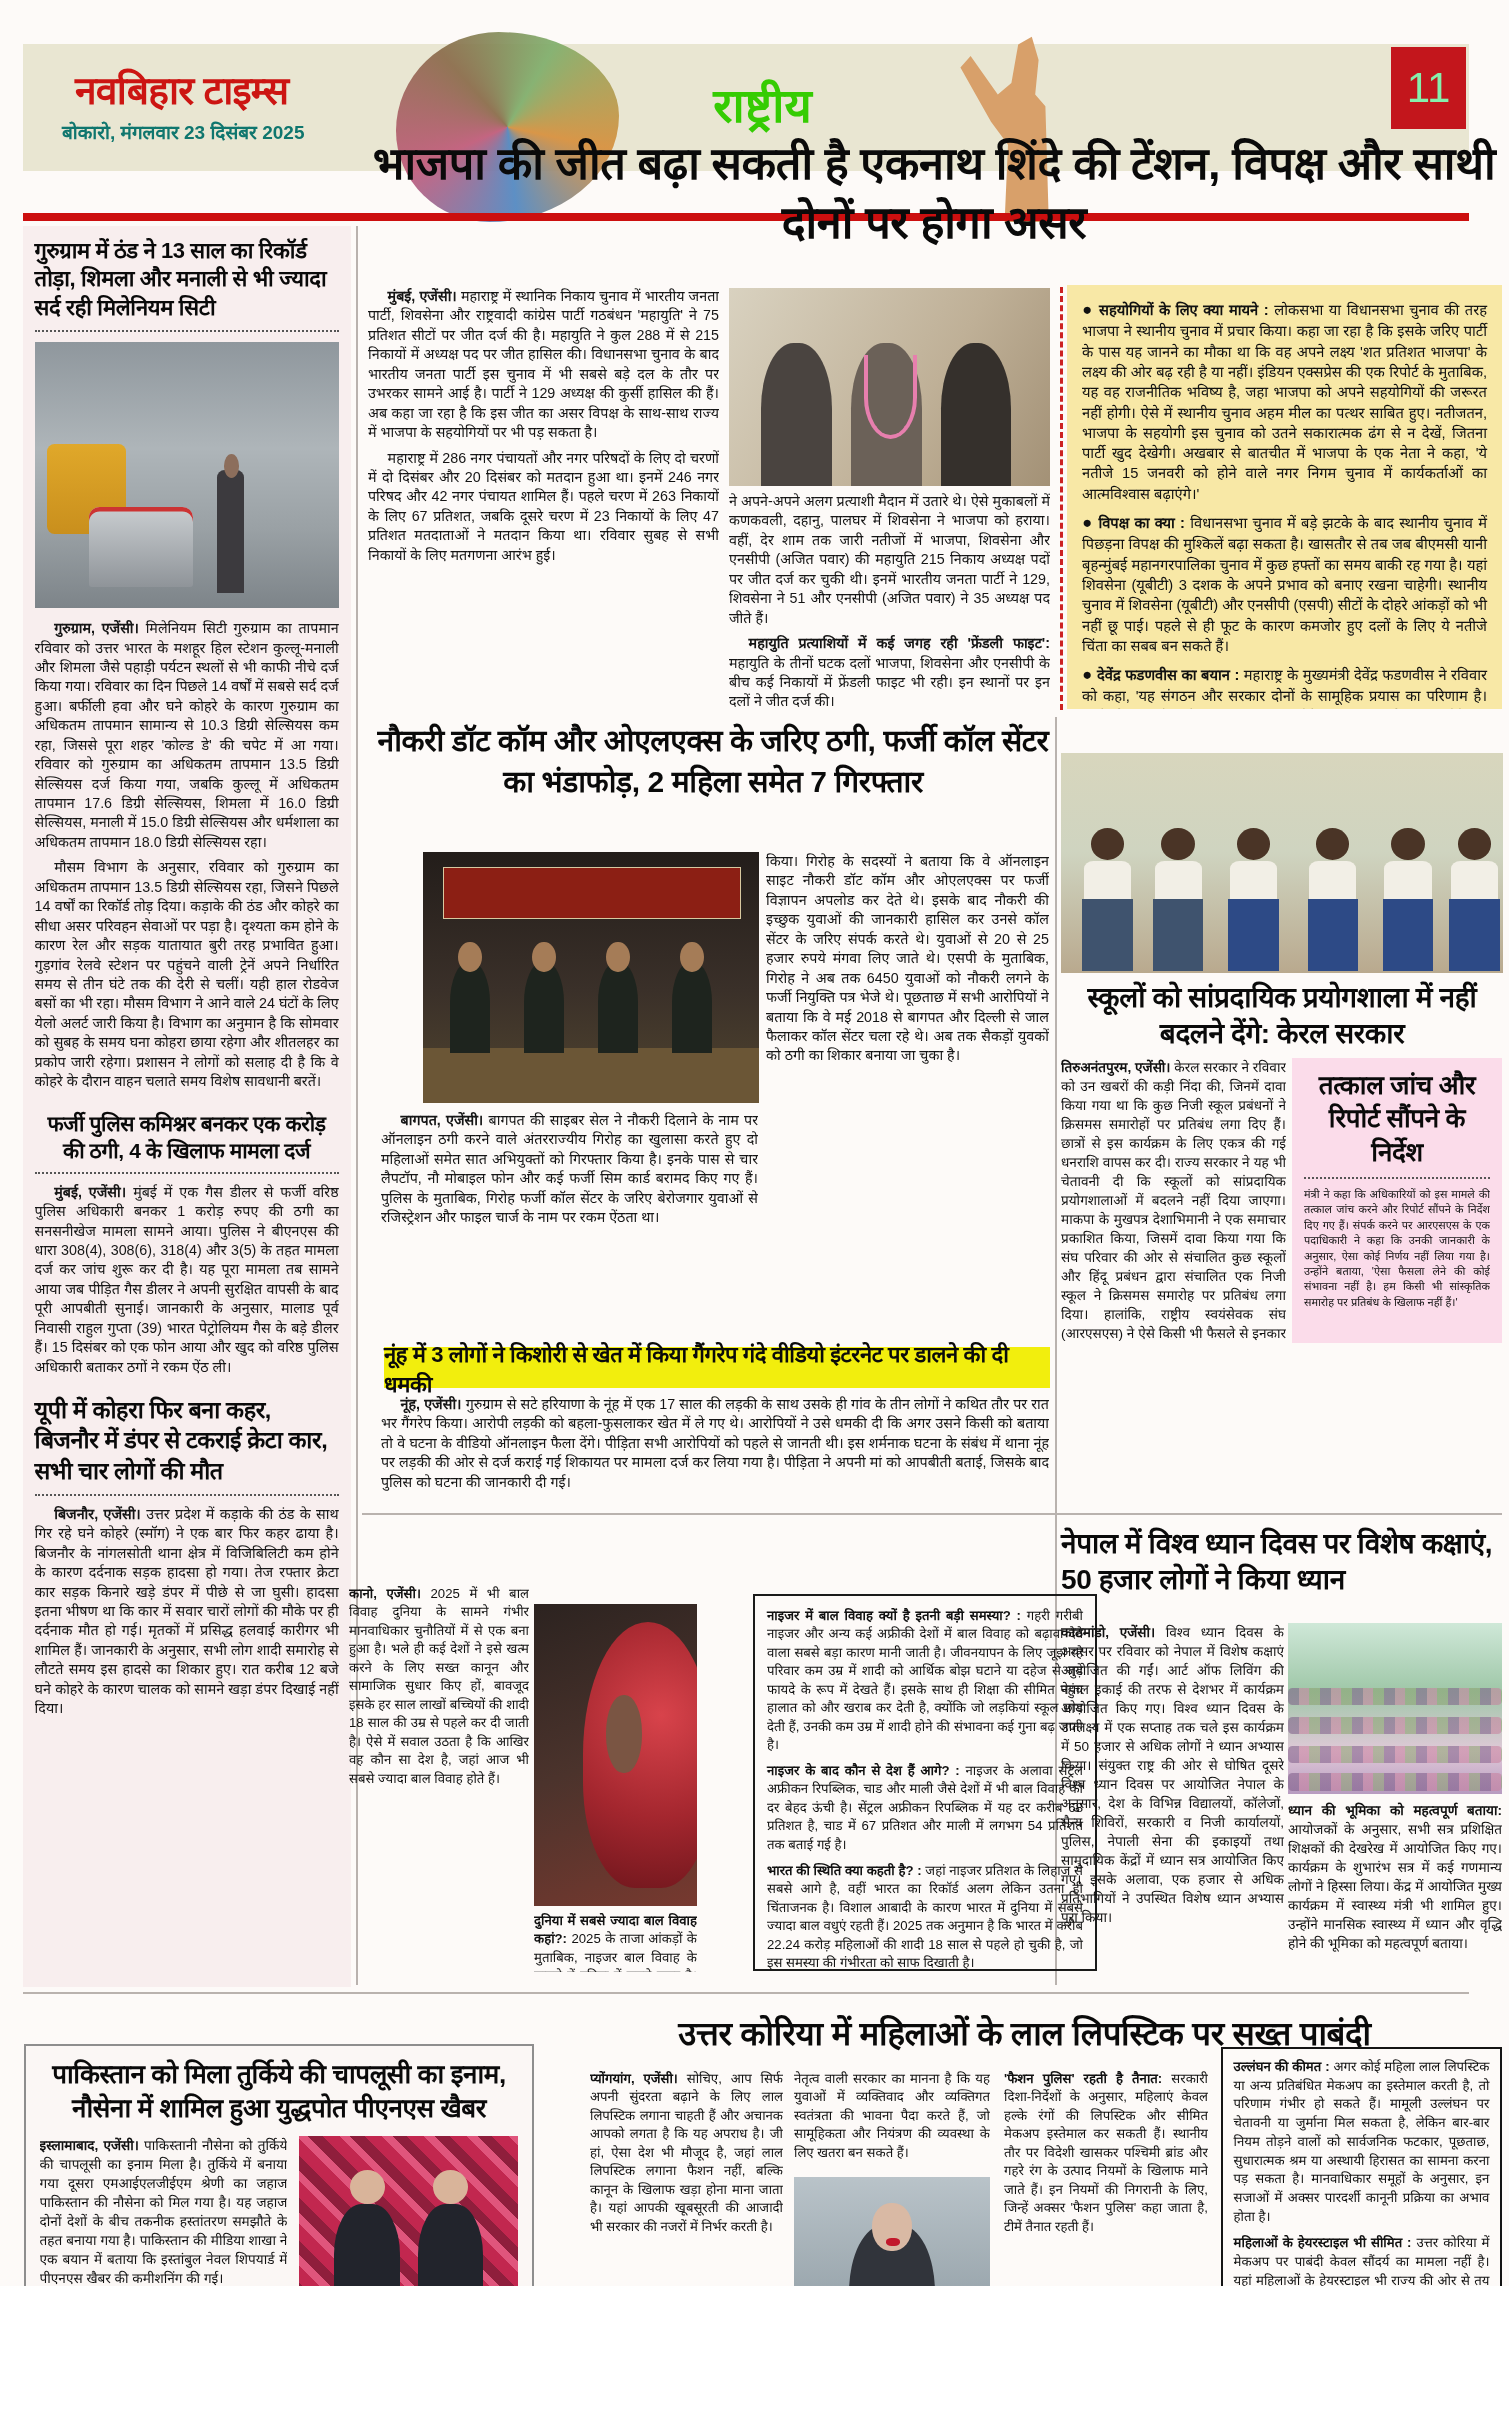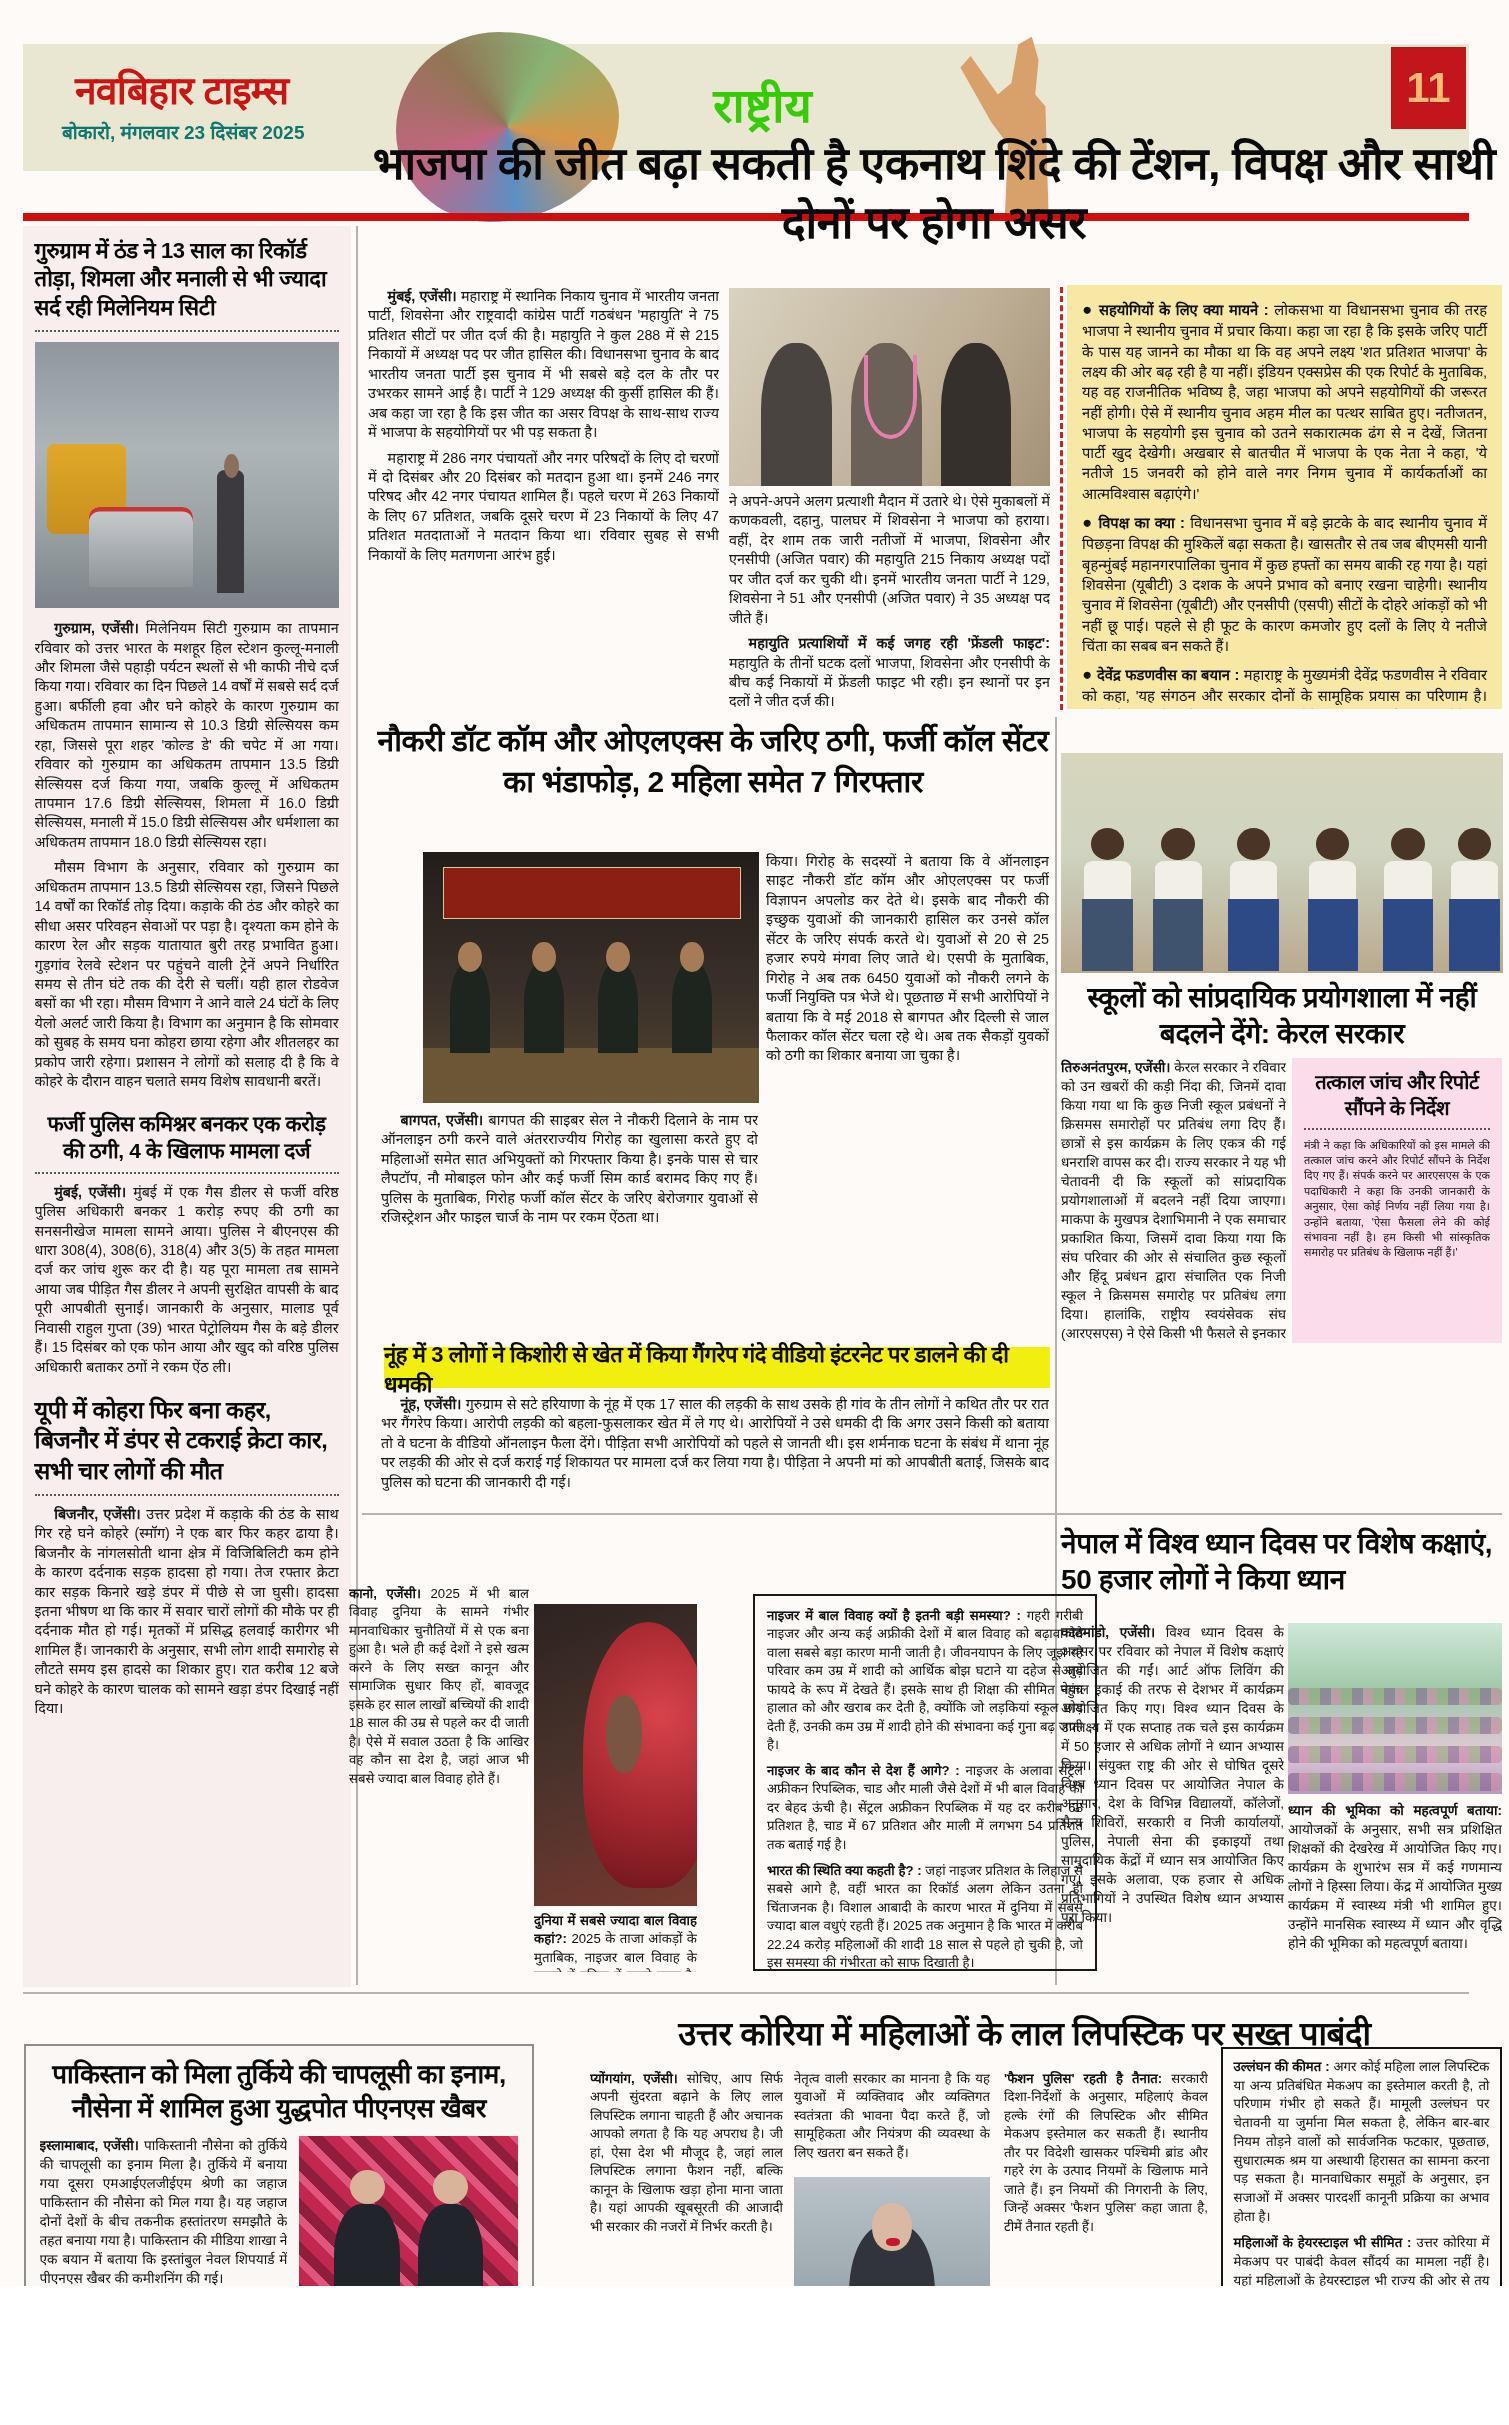--- a/index.html
+++ b/index.html
@@ -10,21 +10,21 @@
   .body p{margin:0 0 6px 0;text-indent:19.6px;}
   .dl{font-weight:bold;}
   .dotted{border-bottom:2.3px dotted #555;padding-bottom:7.5px;}
   .vline{position:absolute;width:1.5px;background:#b9b2ae;}
   .hline{position:absolute;height:1.5px;background:#b9b2ae;}
   
   .strip{background:#e9e6d2;}
   .masthead{color:#cc1512;font-weight:800;font-size:39px;letter-spacing:-0.8px;}
   .mdate{color:#0f766e;font-weight:700;font-size:19px;}
   .section{color:#35cc02;font-weight:800;font-size:47px;}
-  .pagebox{background:#c3161c;color:#fdba74;font-weight:700;font-size:42px;display:flex;align-items:center;justify-content:center;}
+  .pagebox{background:#c3161c;color:#86efac;font-weight:400;font-size:42px;display:flex;align-items:center;justify-content:center;}
   .redrule{background:#cc0f0f;}
   
   .panel-pink{background:#f8eeee;}
   .ybox{background:#f8e8a6;padding:13.6px 15px;font-size:14.7px;line-height:1.38;text-align:justify;}
   .ybox .bl{margin:0 0 7.5px 0;}
   .ybox .bull{font-size:16.6px;}
   .yhl{background:#f2ee0d;display:flex;align-items:center;justify-content:center;}
   .pinkbox{background:#fbdcea;padding:10.6px 12px;}
   .qabox{border:2.3px solid #1a1a1a;padding:10.6px 12px;font-size:13.2px;line-height:1.4;text-align:justify;overflow:hidden;}
   .graybox{border:2.3px solid #8e8e8e;background:#fbf7f5;margin-top:40px;}
@@ -184,21 +184,21 @@
         <div class="sch-head"></div>
         <div class="sch-shirt"></div>
         <div class="sch-pin" style="background:#2d4a86;"></div>
       </div>
   </div>
   <div class="a hl c-just" style="left:1061px;top:980px;width:442px;font-size:28px;line-height:1.3;">स्कूलों को सांप्रदायिक प्रयोगशाला में नहीं बदलने देंगे: केरल सरकार</div>
   <div class="a smallbody" style="left:1061px;top:1058px;width:225px;height:285px;font-size:13.6px;">
     <b class="dl">तिरुअनंतपुरम, एजेंसी।</b> <span>केरल सरकार ने रविवार को उन खबरों की कड़ी निंदा की, जिनमें दावा किया गया था कि कुछ निजी स्कूल प्रबंधनों ने क्रिसमस समारोहों पर प्रतिबंध लगा दिए हैं। छात्रों से इस कार्यक्रम के लिए एकत्र की गई धनराशि वापस कर दी। राज्य सरकार ने यह भी चेतावनी दी कि स्कूलों को सांप्रदायिक प्रयोगशालाओं में बदलने नहीं दिया जाएगा। माकपा के मुखपत्र देशाभिमानी ने एक समाचार प्रकाशित किया, जिसमें दावा किया गया कि संघ परिवार की ओर से संचालित कुछ स्कूलों और हिंदू प्रबंधन द्वारा संचालित एक निजी स्कूल ने क्रिसमस समारोह पर प्रतिबंध लगा दिया। हालांकि, राष्ट्रीय स्वयंसेवक संघ (आरएसएस) ने ऐसे किसी भी फैसले से इनकार किया है। इस किसी भी प्रकार के सांस्कृतिक समारोह पर प्रतिबंध के खिलाफ नहीं है। हम किसी भी ऐसी चीज पहले कभी नहीं देखी गई है, जहां धर्मनिरपेक्ष समारोह पर अपने प्रतिबंध नहीं है। मैनेजमेंट की ओर से कहा गया, 'भजन विद्यालयों की आशंकाओं को देखते हुए उनका के दौरान केक काटने पर प्रतिबंध लगाया गया है।'</span>
   </div>
   <div class="a pinkbox" style="left:1292px;top:1058px;width:210px;height:285px;box-sizing:border-box;overflow:hidden;">
-    <div class="hl dotted c-just" style="font-size:20px;line-height:1.3;margin-bottom:7.5px;">तत्काल जांच और रिपोर्ट सौंपने के निर्देश</div>
+    <div class="hl dotted c-just" style="font-size:26px;line-height:1.3;margin-bottom:7.5px;">तत्काल जांच और रिपोर्ट सौंपने के निर्देश</div>
     <div class="smallbody" style="font-size:11px;">मंत्री ने कहा कि अधिकारियों को इस मामले की तत्काल जांच करने और रिपोर्ट सौंपने के निर्देश दिए गए हैं। संपर्क करने पर आरएसएस के एक पदाधिकारी ने कहा कि उनकी जानकारी के अनुसार, ऐसा कोई निर्णय नहीं लिया गया है। उन्होंने बताया, 'ऐसा फैसला लेने की कोई संभावना नहीं है। हम किसी भी सांस्कृतिक समारोह पर प्रतिबंध के खिलाफ नहीं हैं।'</div>
   </div>
 
   <div class="a yhl hl" style="left:384px;top:1347px;width:666px;height:41px;font-size:22px;">नूंह में 3 लोगों ने किशोरी से खेत में किया गैंगरेप गंदे वीडियो इंटरनेट पर डालने की दी धमकी</div>
   <div class="a body" style="left:381px;top:1395px;width:668px;height:113px;">
     <p><b class="dl">नूंह, एजेंसी।</b> <span>गुरुग्राम से सटे हरियाणा के नूंह में एक 17 साल की लड़की के साथ उसके ही गांव के तीन लोगों ने कथित तौर पर रात भर गैंगरेप किया। आरोपी लड़की को बहला-फुसलाकर खेत में ले गए थे। आरोपियों ने उसे धमकी दी कि अगर उसने किसी को बताया तो वे घटना के वीडियो ऑनलाइन फैला देंगे। पीड़िता सभी आरोपियों को पहले से जानती थी। इस शर्मनाक घटना के संबंध में थाना नूंह पर लड़की की ओर से दर्ज कराई गई शिकायत पर मामला दर्ज कर लिया गया है। पीड़िता ने अपनी मां को आपबीती बताई, जिसके बाद पुलिस को घटना की जानकारी दी गई।</span></p>
   </div>
 
   <div class="hline" style="left:362px;top:1513px;width:1140px;"></div>
 

